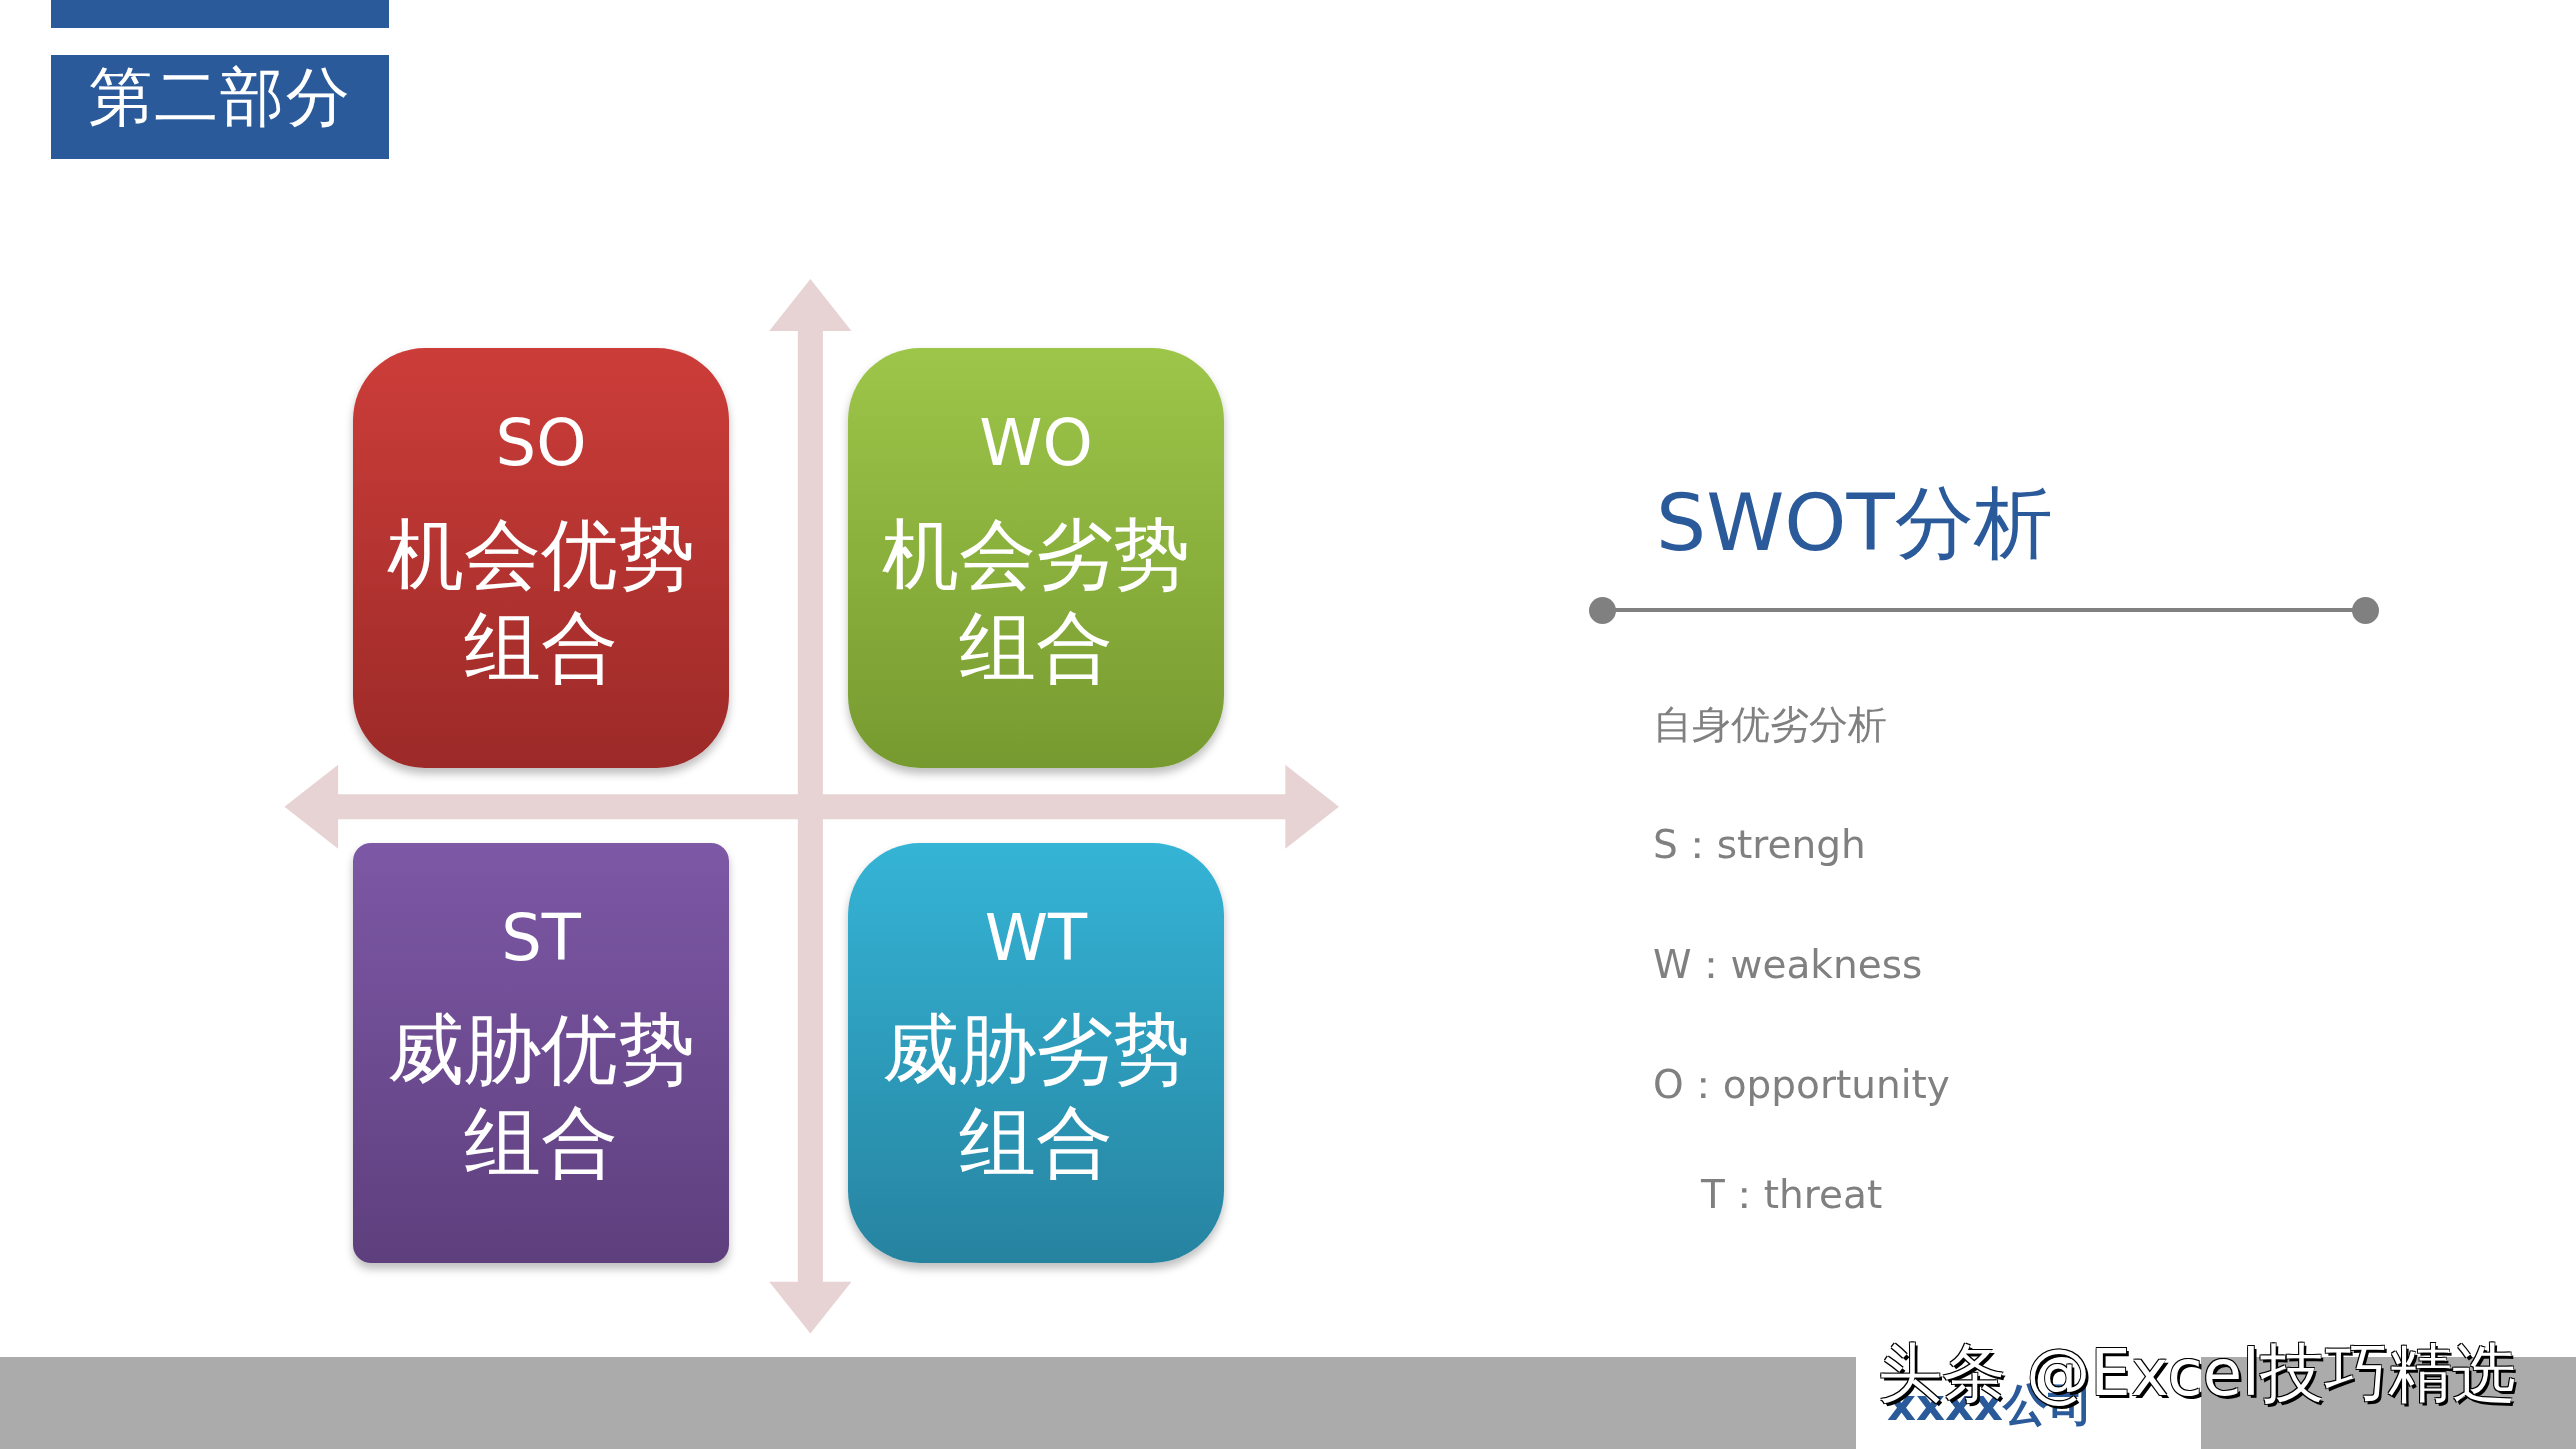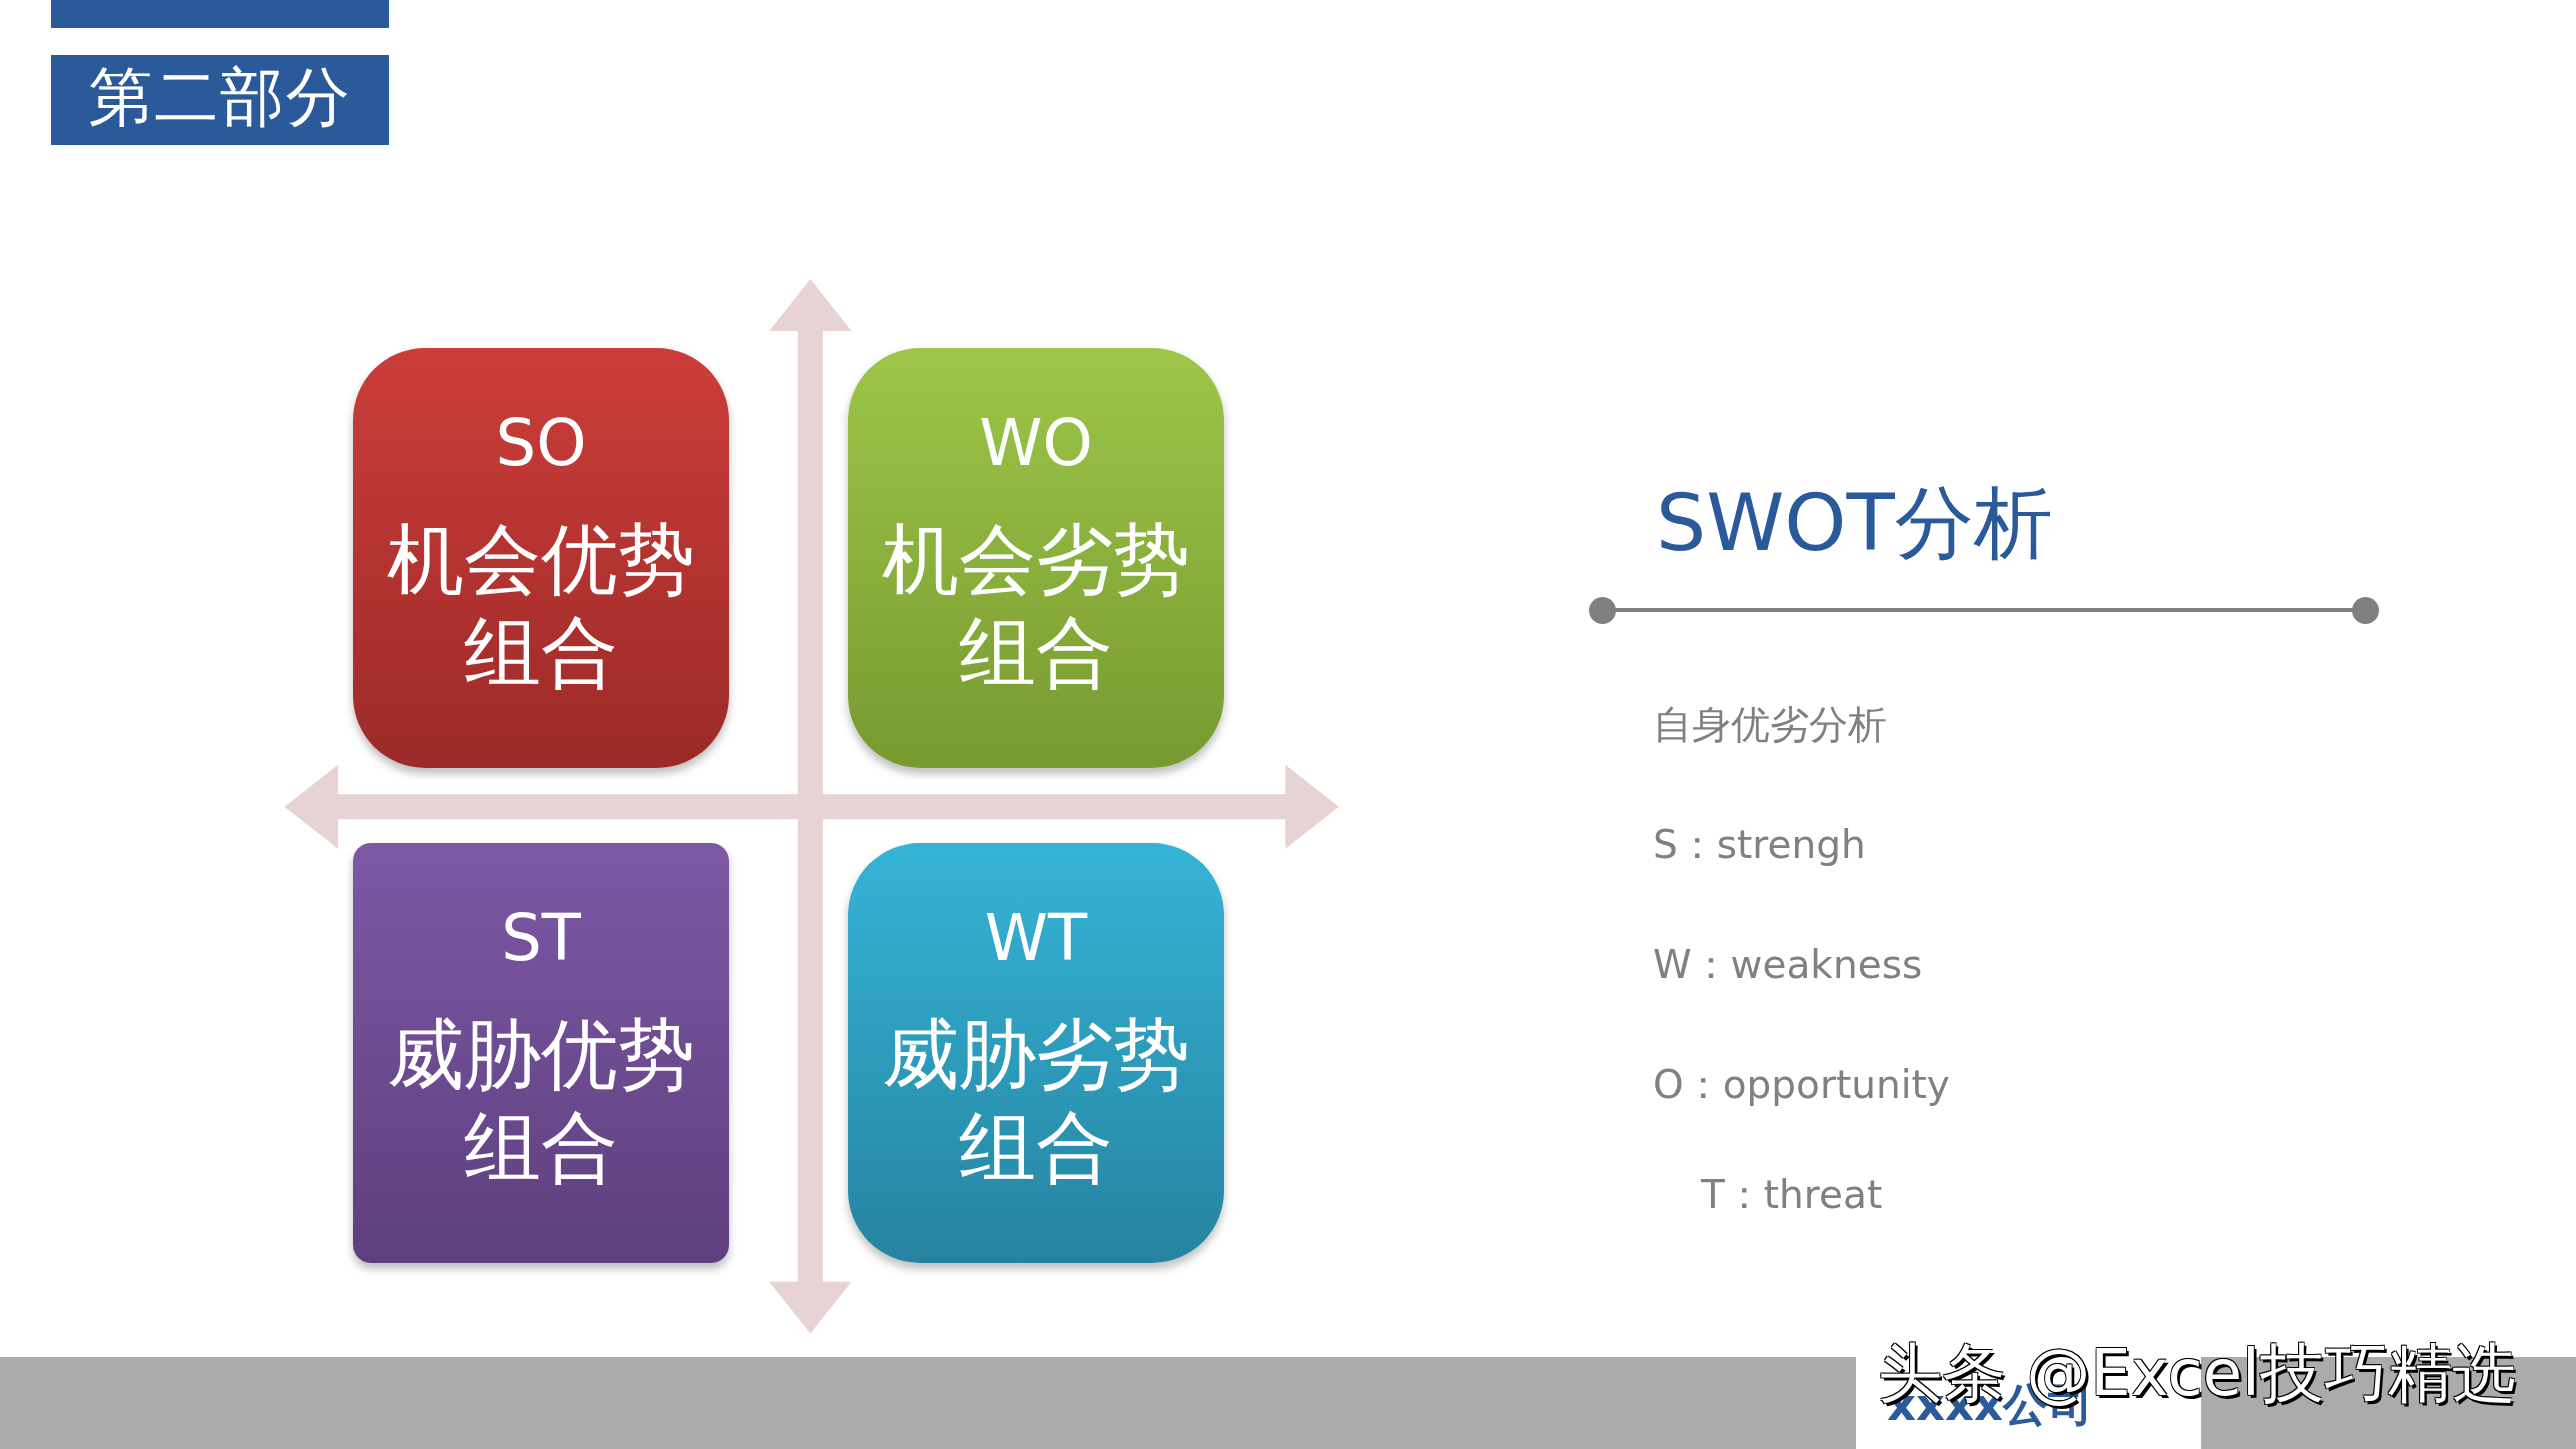--- a/index.html
+++ b/index.html
@@ -1,23 +1,23 @@
 <!DOCTYPE html>
 <html style="font-size:14.3px"><head>
 <meta charset="utf-8">
 <style>
   html, body { margin:0; padding:0; }
   body { width:2576px; height:1449px; position:relative; overflow:hidden; background:#ffffff; font-family:"DejaVu Sans","Liberation Sans",sans-serif; }
   .abs { position:absolute; }
   #top-bar { left:51px; top:0; width:338px; height:28px; background:#2a5a9a; }
-  #section-tag { left:51px; top:55px; width:338px; height:90px; background:#2a5a9a; color:#fff; font-size:64px; line-height:85px; text-align:center; letter-spacing:1.8px; }
+  #section-tag { left:51px; top:55px; width:338px; height:104px; background:#2a5a9a; color:#fff; font-size:64px; line-height:85px; text-align:center; letter-spacing:1.8px; }
   .arrow-svg { left:0; top:0; width:2576px; height:1449px; }
   .quad { width:376px; height:420px; border-radius:72px; color:#fff; text-align:center; box-shadow: 0 5.4px 9px rgba(0,0,0,0.25); }
   .quad .code { font-size:64px; margin-top:55px; line-height:81px; font-family:"DejaVu Sans",sans-serif; }
-  .quad .desc { font-size:77px; line-height:93px; margin-top:30px; font-family:Liberation Serif, serif; }
+  .quad .desc { font-size:77px; line-height:93px; margin-top:30px; font-family:Liberation Mono, monospace; }
   #q-so { left:353px; top:348px; background:linear-gradient(#cc3d39,#9c2a28); }
   #q-wo { left:848px; top:348px; background:linear-gradient(#9dc649,#779a30); }
   #q-st { left:353px; top:843px; background:linear-gradient(#7d58a6,#5e3f7d);border-radius:18px; }
   #q-wt { left:848px; top:843px; background:linear-gradient(#35b4d6,#2683a0); }
   #swot-title { left:1656px; top:474px; font-size:79px; color:#2a5a9a; line-height:98px; }
   #divider { left:1602px; top:608px; width:764px; height:3.6px; background:#808080; }
   .dot { width:27px; height:27px; border-radius:50%; background:#808080; top:597px; }
   #dot-left { left:1589px; }
   #dot-right { left:2352px; }
   .list-item { left:1653px; font-size:39px; color:#808080; line-height:63px; white-space:pre; }

